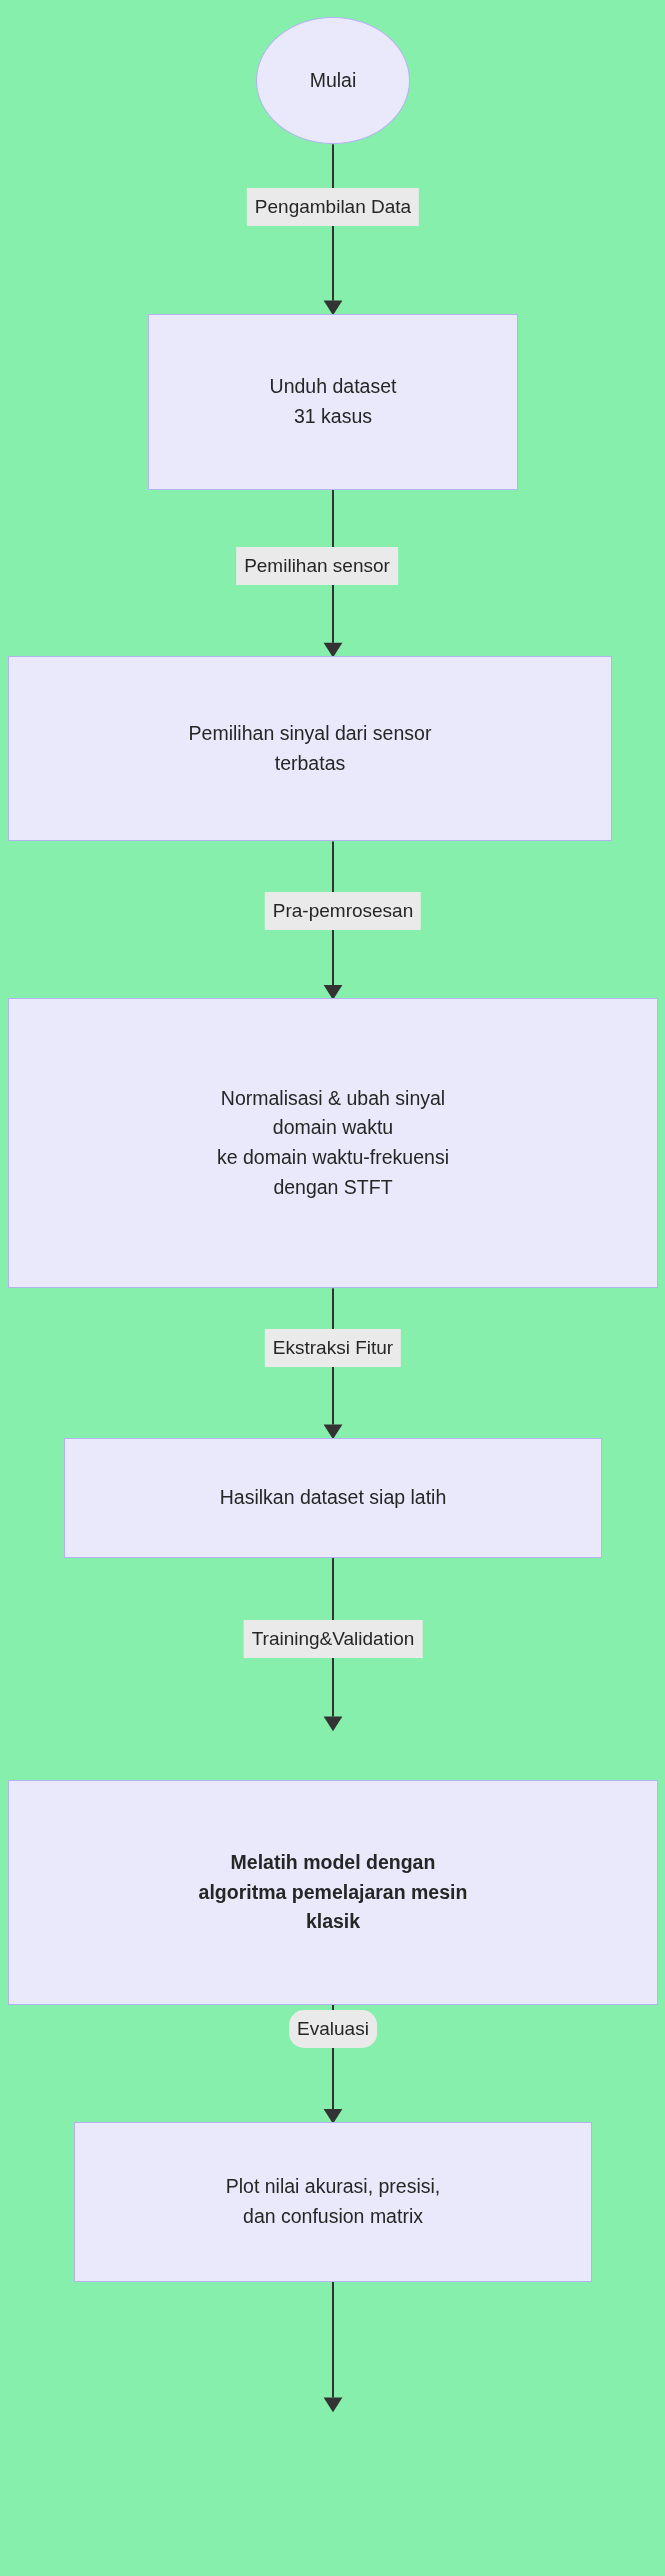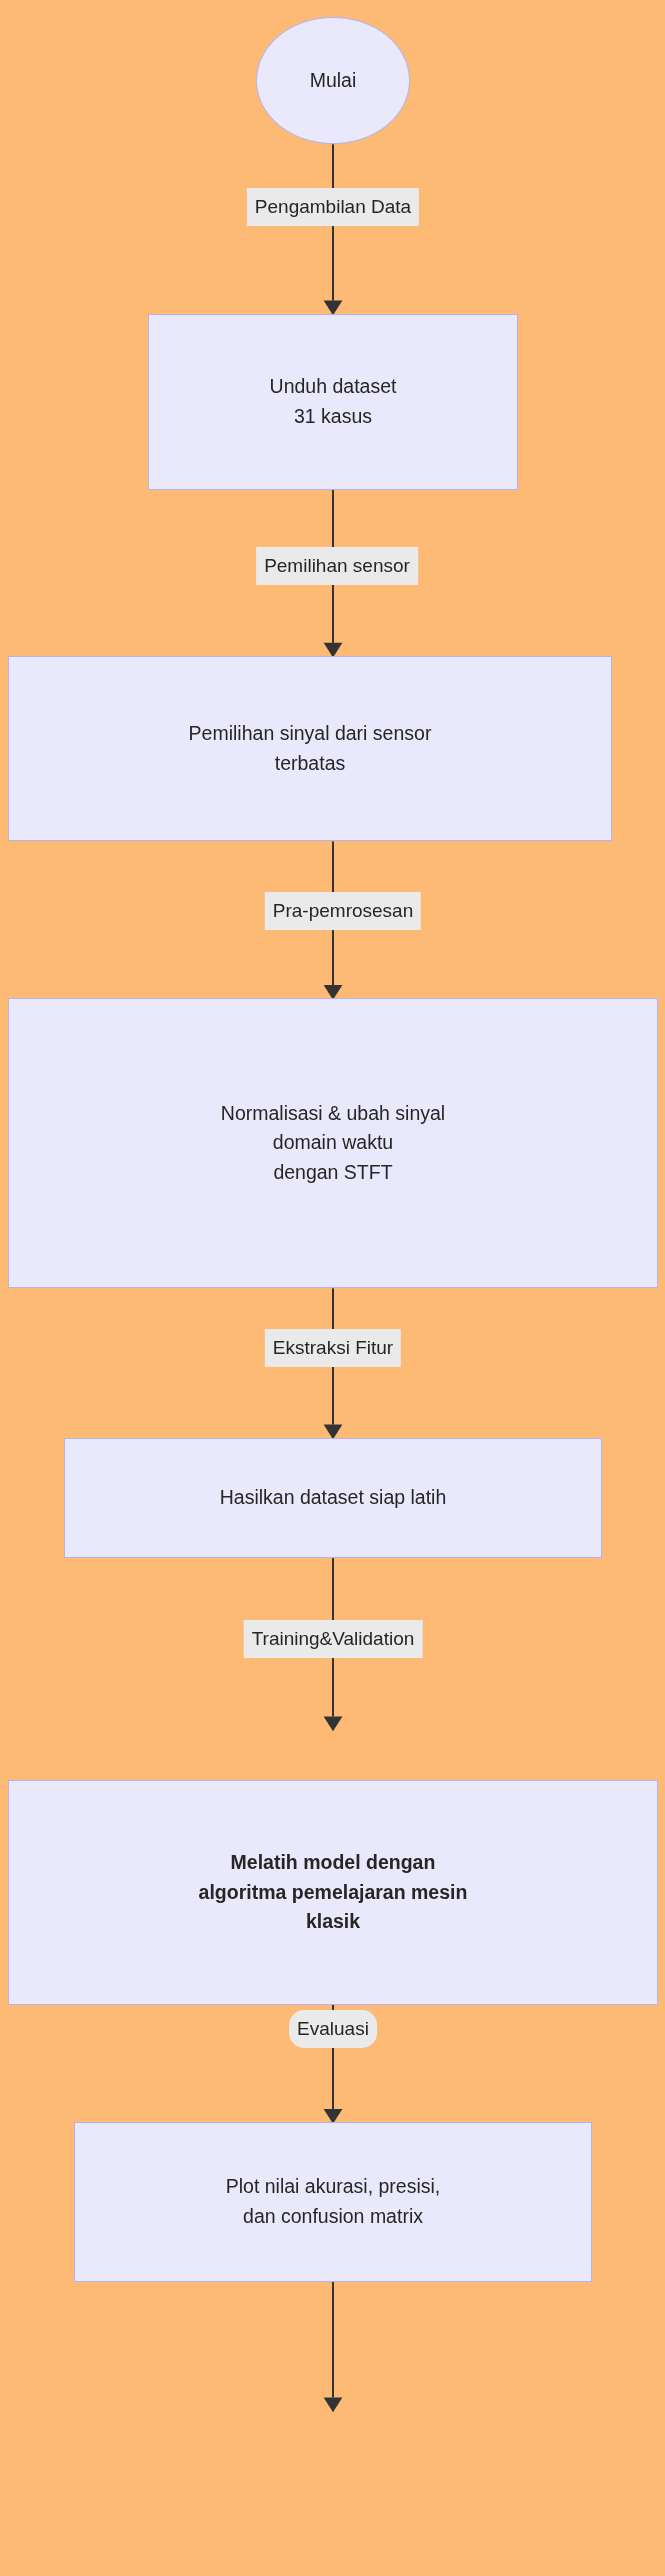--- a/index.html
+++ b/index.html
@@ -13,21 +13,21 @@
     font-family: "Liberation Sans", sans-serif;
     color: #262626;
     overflow: hidden;
     position: relative;
   }
 
   #flowchart {
     position: relative;
     width: 666px;
     height: 2576px;
-    background: #fdba74;
+    background: #86efac;
   }
 
   
   .terminal {
     position: absolute;
     box-sizing: border-box;
     background: #E9E9FB;
     border: 1.3px solid #B3B3F2;
     display: flex;
     align-items: center;
@@ -144,39 +144,40 @@
     <span>Pengambilan Data</span>
   </div>
 
   <div class="process" style="left:148px; top:314px; width:370px; height:176px;">
     <span class="lines">
       <span>Unduh dataset</span>
       <span>31 kasus</span>
     </span>
   </div>
 
-  <div class="edge-label" style="left:337px; top:547px;text-align:center;">
+  <div class="edge-label" style="left:317px; top:547px;text-align:center;">
     <span>Pemilihan sensor</span>
   </div>
 
   <div class="process" style="left:8px; top:656px; width:604px; height:185px;">
     <span class="lines">
       <span>Pemilihan sinyal dari sensor</span>
       <span>terbatas</span>
     </span>
   </div>
 
   <div class="edge-label" style="left:343px; top:892px;text-align:right;">
     <span>Pra-pemrosesan</span>
   </div>
 
   <div class="process" style="left:8px; top:998px; width:650px; height:290px;">
     <span class="lines">
       <span>Normalisasi &amp; ubah sinyal</span>
       <span>domain waktu</span>
+      <span>ke domain waktu-frekuensi</span>
       <span>dengan STFT</span>
     </span>
   </div>
 
   <div class="edge-label" style="left:333px; top:1329px;">
     <span>Ekstraksi Fitur</span>
   </div>
 
   <div class="process" style="left:64px; top:1438px; width:538px; height:120px;">
     <span class="lines">

